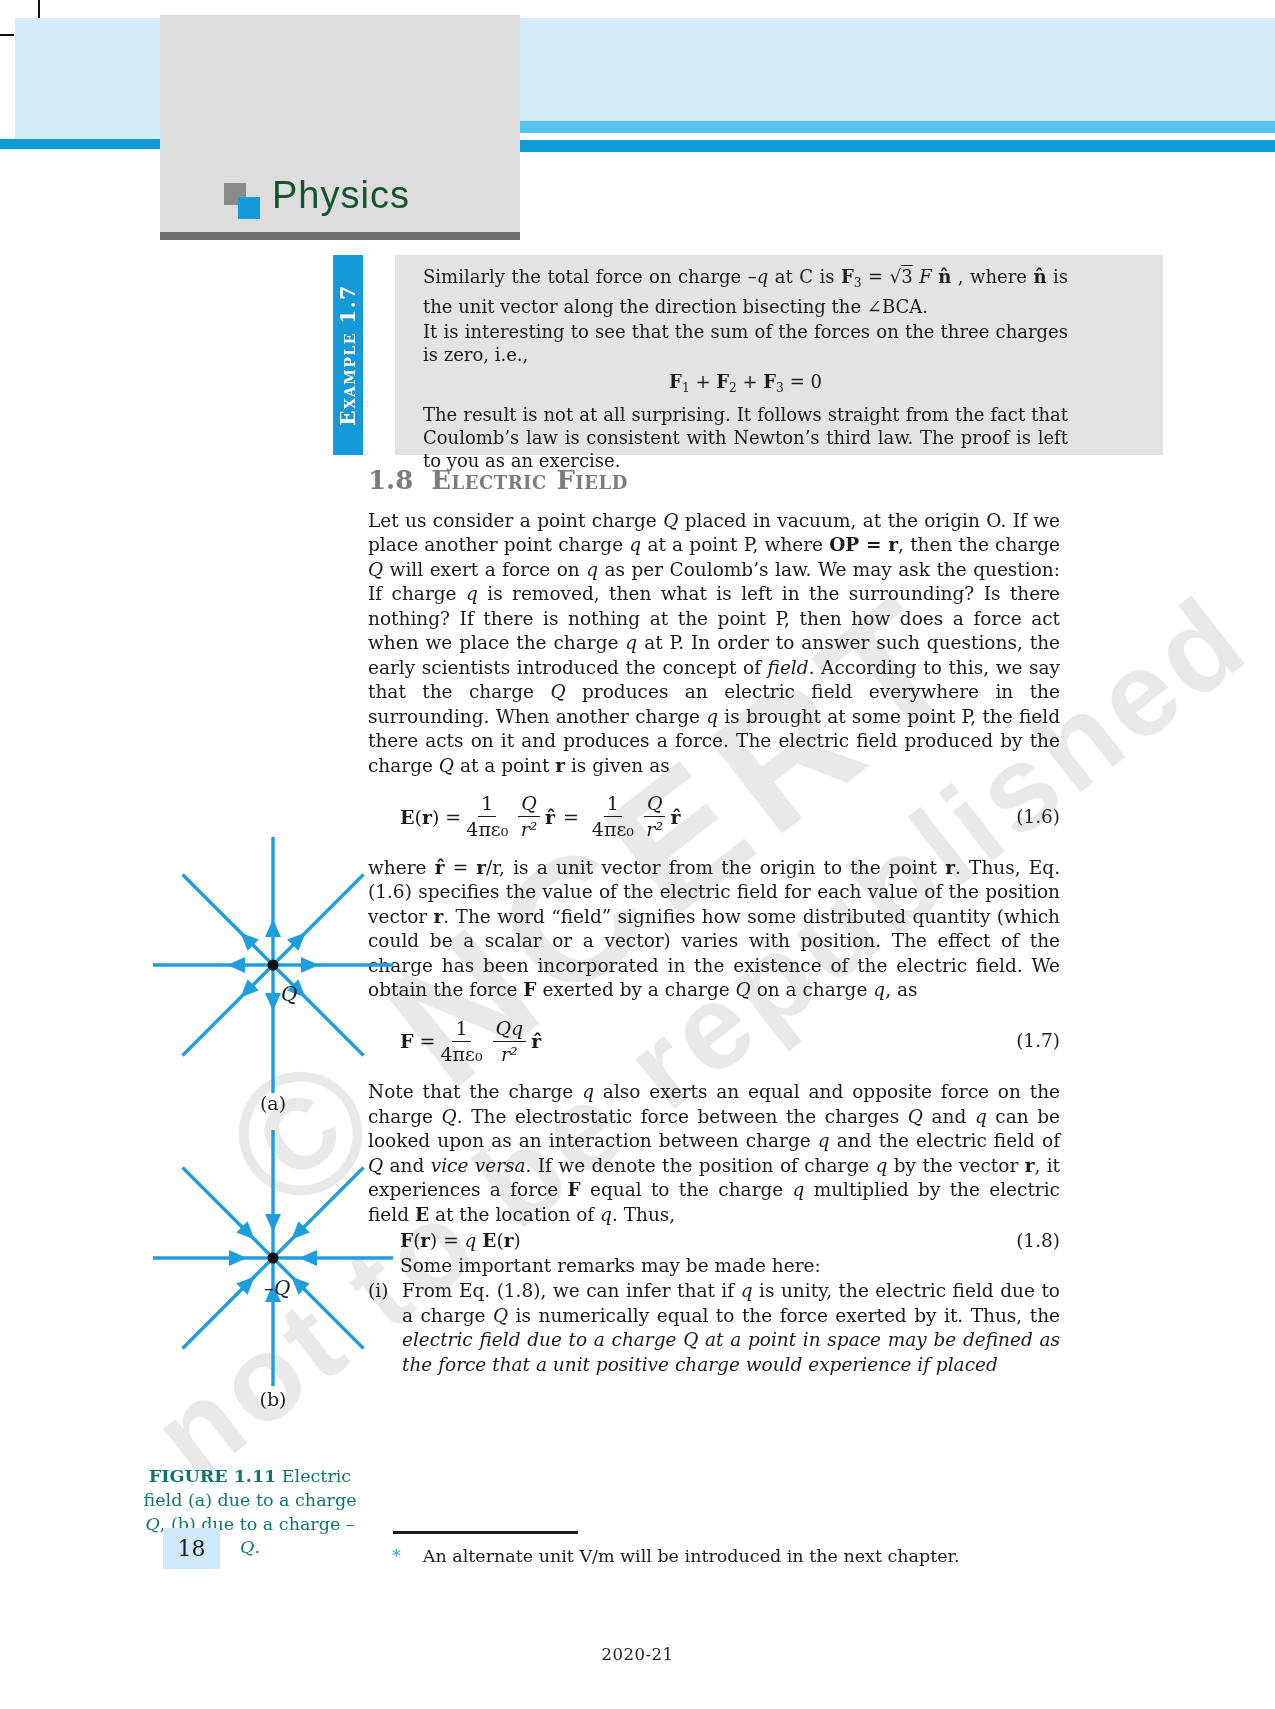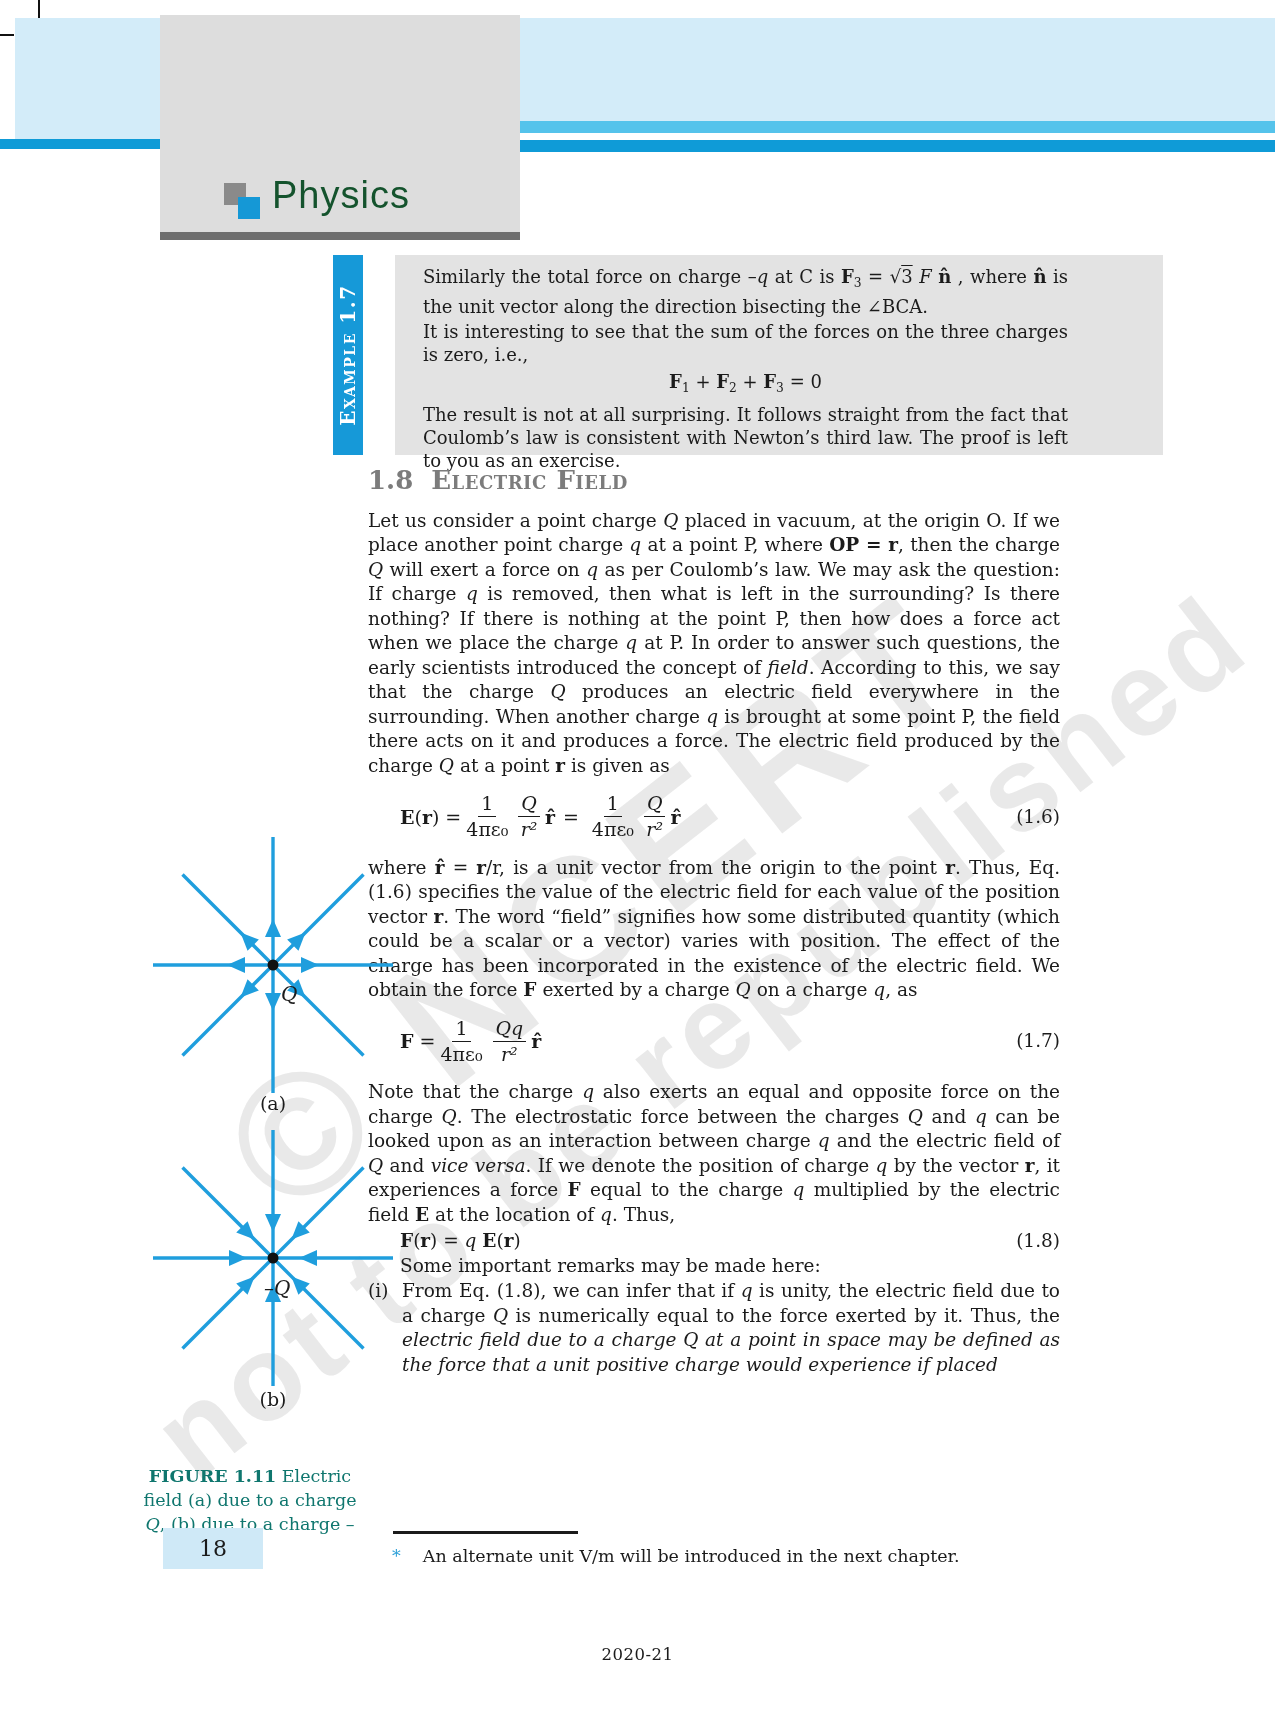--- a/index.html
+++ b/index.html
@@ -68,21 +68,21 @@
   .r-ov{text-decoration:overline;}
 
   
   .fig{width:240px;height:280px;z-index:1;}
   .fig line{stroke:#1f9edd;stroke-width:3.4px;}
   .fig polygon{fill:#1f9edd;stroke:none;}
   .charge-label{font-style:italic;font-size:20px;z-index:1;}
   .fig-sub{width:240px;text-align:center;font-size:19px;z-index:1;}
   .fig-caption{left:136px;top:1433px;width:228px;text-align:center;color:#0f766e;
                font-size:17.5px;line-height:1.36;z-index:1;margin-top:32px;}
-  .pg-badge{left:163px;top:1528px;width:100px;height:41px;background:#cfe9f7;
+  .pg-badge{left:163px;top:1528px;width:57px;height:41px;background:#cfe9f7;
             text-align:center;line-height:41px;font-size:22px;z-index:1;}
 
   
   .footnote-rule{left:393px;top:1531px;width:185px;height:2.5px;background:#1b1b1b;}
   .footnote{left:392px;top:1546px;width:690px;display:flex;font-size:17.5px;text-align:left;}
   .fn-marker{color:#2a9fd8;margin-right:22px;flex:none;}
   .footer{left:0;top:1645px;width:1275px;text-align:center;font-size:16.5px;letter-spacing:.5px;}
 </style>
 </head>
 <body>

